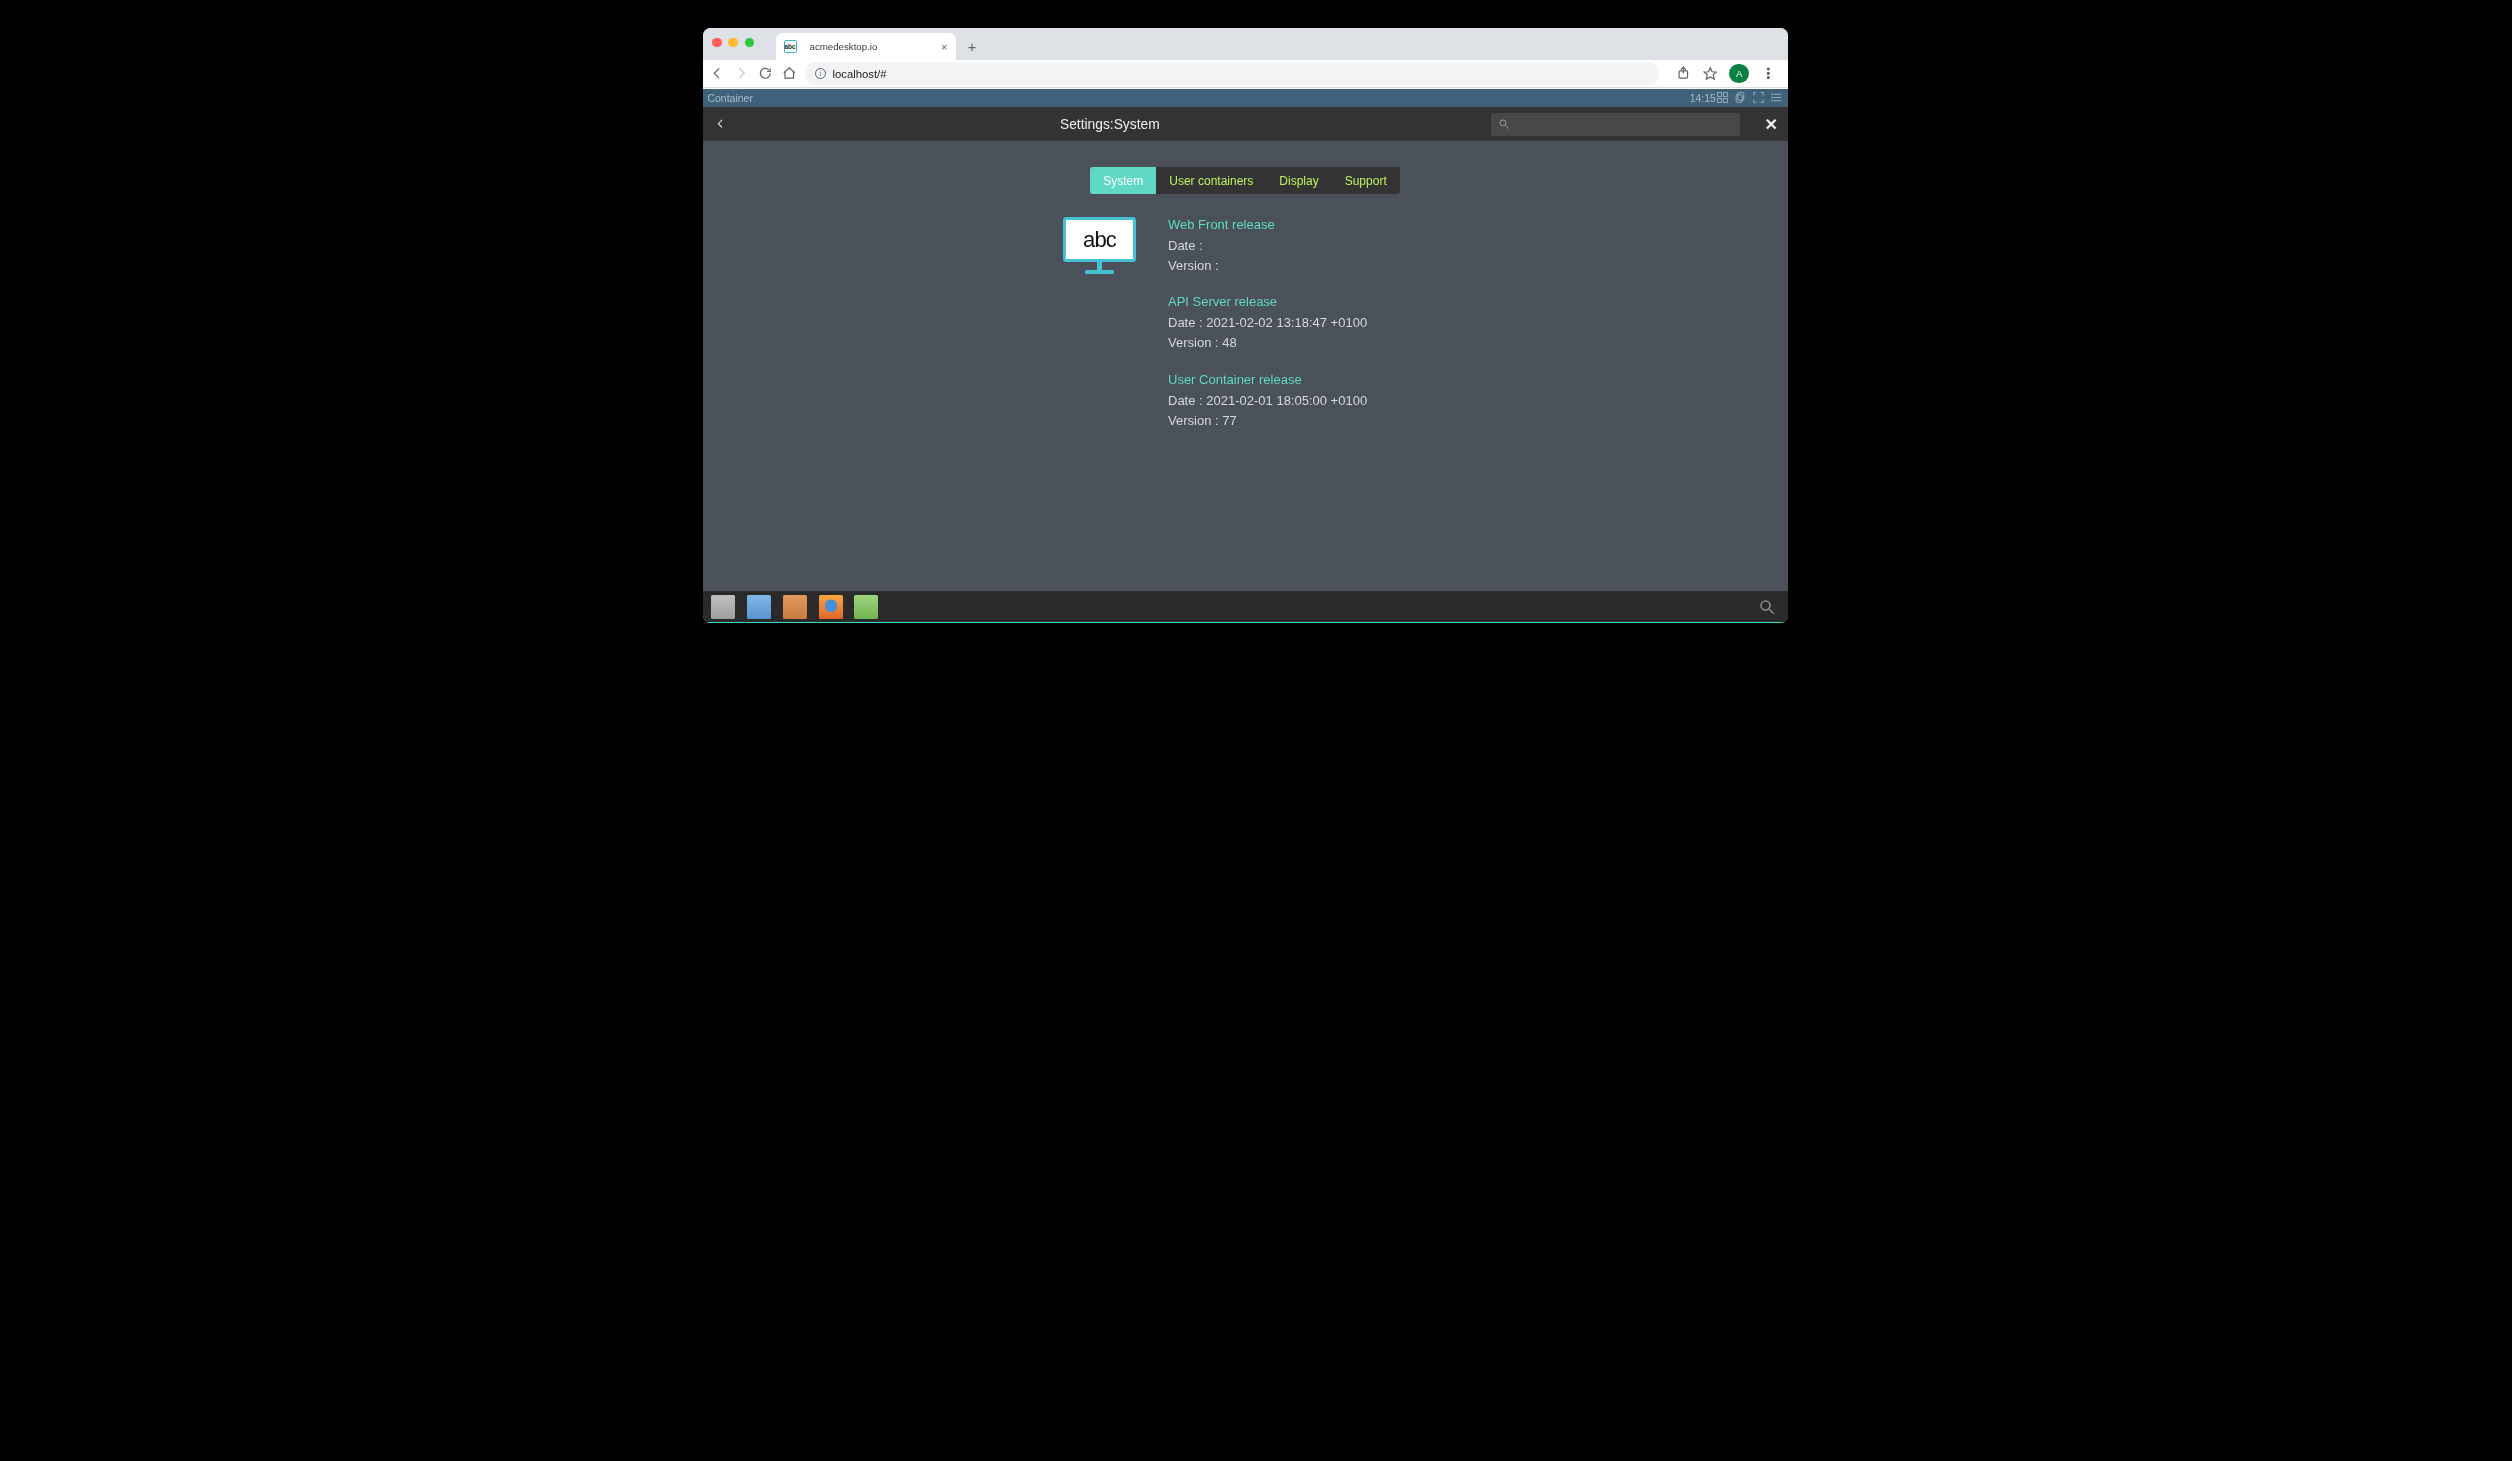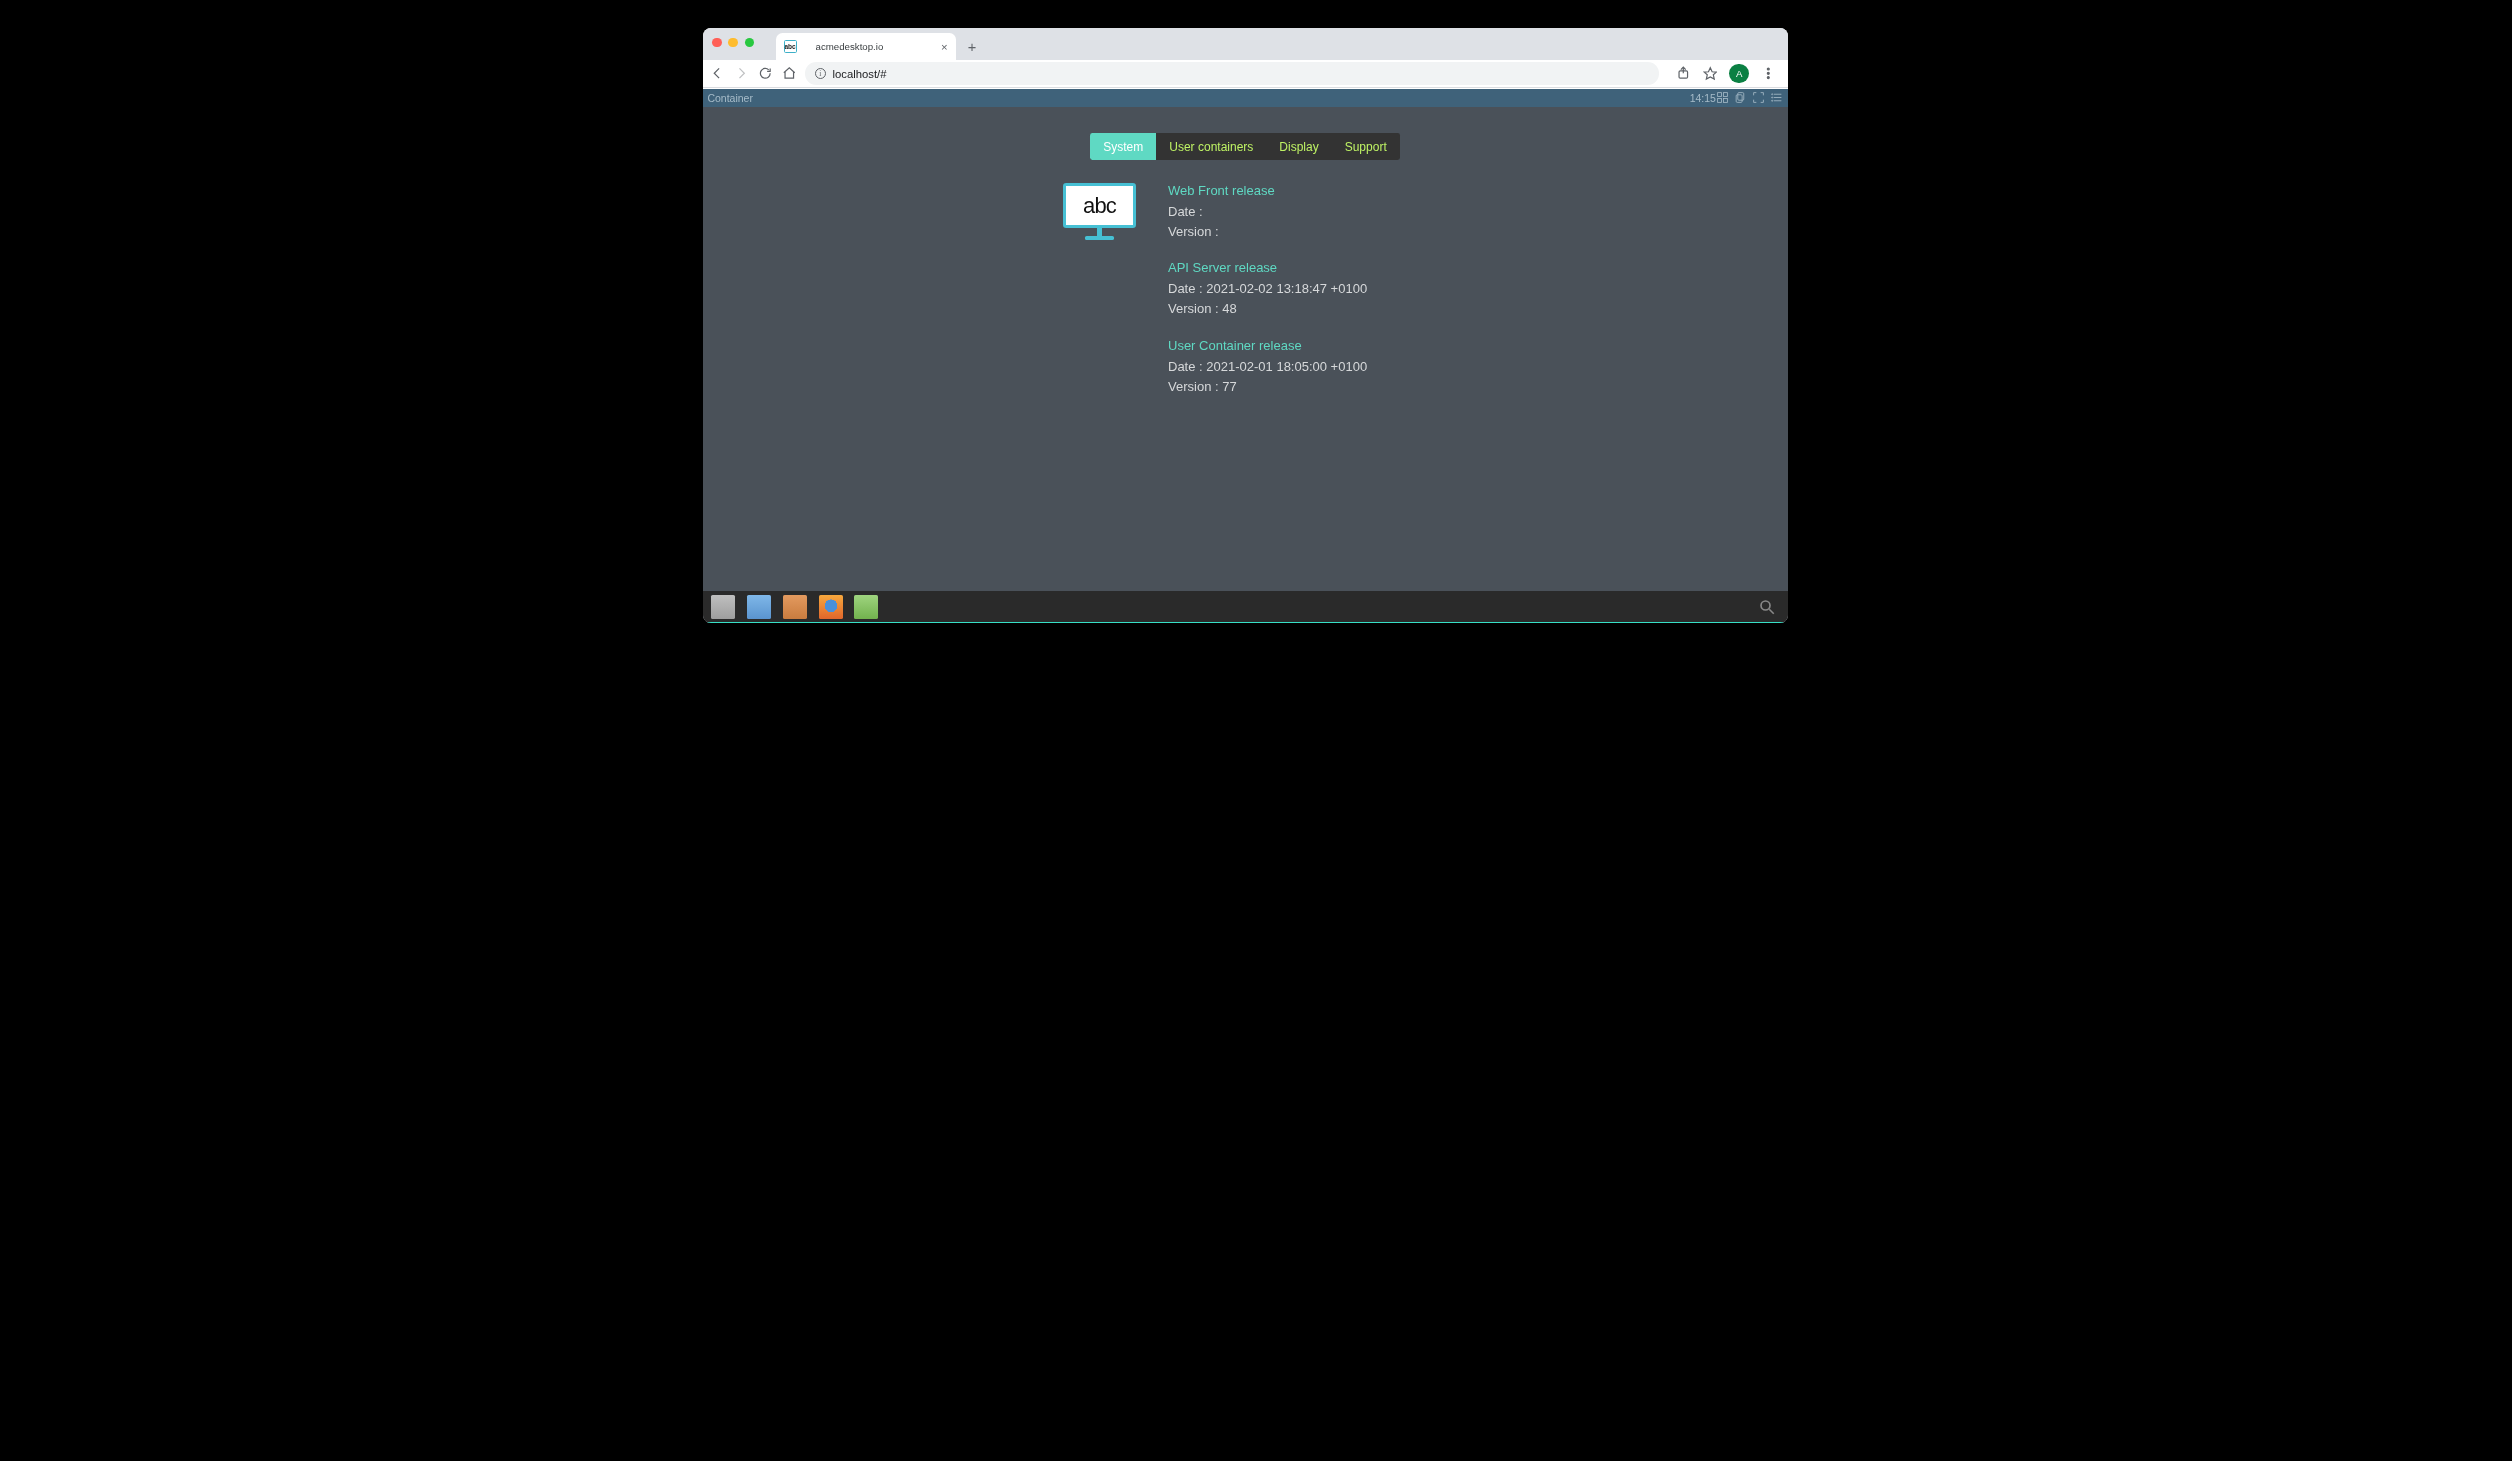--- a/index.html
+++ b/index.html
@@ -17,21 +17,21 @@
     height:32px; background:#dee1e6; display:flex; align-items:flex-end;
     position:relative;
   }
   .traffic-lights { position:absolute; left:9.7px; top:9.7px; display:flex; gap:6.5px; }
   .t-light { width:9.7px; height:9.7px; border-radius:50%; }
   .t-red{background:#ff5f57;} .t-yellow{background:#febc2e;} .t-green{background:#28c840;}
 
   .tab {
     margin-left:73px; height:27px; width:180px; background:#fff;
     border-top-left-radius:6.5px; border-top-right-radius:6.5px;
-    display:flex; align-items:center; padding:0 8px; gap:19px;
+    display:flex; align-items:center; padding:0 8px; gap:13px;
     font-size:9.7px; color:#3c4043;
   }
   .tab .favicon {
     width:13px;height:13px;border:0.8px solid #3db0c8;border-radius:1.6px;
     display:flex;align-items:center;justify-content:center;
     font-size:6.5px;font-weight:bold;color:#222;background:#fff;
   }
   .tab .tabtitle{flex:1;white-space:nowrap;overflow:hidden;text-overflow:ellipsis;}
   .tab .tabclose{font-size:11.3px;color:#5f6368;}
   .newtab{width:23px;height:23px;display:flex;align-items:center;justify-content:center;color:#5f6368;font-size:14.6px;margin-left:4.9px;margin-bottom:1.6px;}
@@ -216,20 +216,35 @@
                 <line x1="7" y1="6" x2="21" y2="6"></line>
                 <line x1="7" y1="12" x2="21" y2="12"></line>
                 <line x1="7" y1="18" x2="21" y2="18"></line>
                 <circle cx="4" cy="6" r="1"></circle>
                 <circle cx="4" cy="12" r="1"></circle>
                 <circle cx="4" cy="18" r="1"></circle>
               </svg></span>
         </div>
       </div>
 
+      <div class="app-header">
+        <div class="back">
+          <svg viewBox="0 0 24 24">
+              <polyline points="15 4 7 12 15 20"></polyline>
+            </svg>
+        </div>
+        <div class="title">Settings:System</div>
+        <div class="searchbox">
+          <svg viewBox="0 0 24 24">
+              <circle cx="10" cy="10" r="6"></circle>
+              <line x1="15" y1="15" x2="21" y2="21"></line>
+            </svg>
+        </div>
+        <div class="close">✕</div>
+      </div>
 
       <div class="app-body">
         <div class="tabs" id="tabs">
             <div class="tabitem active">System</div>
             <div class="tabitem">User containers</div>
             <div class="tabitem">Display</div>
             <div class="tabitem">Support</div>
           </div>
 
         <div class="content">

